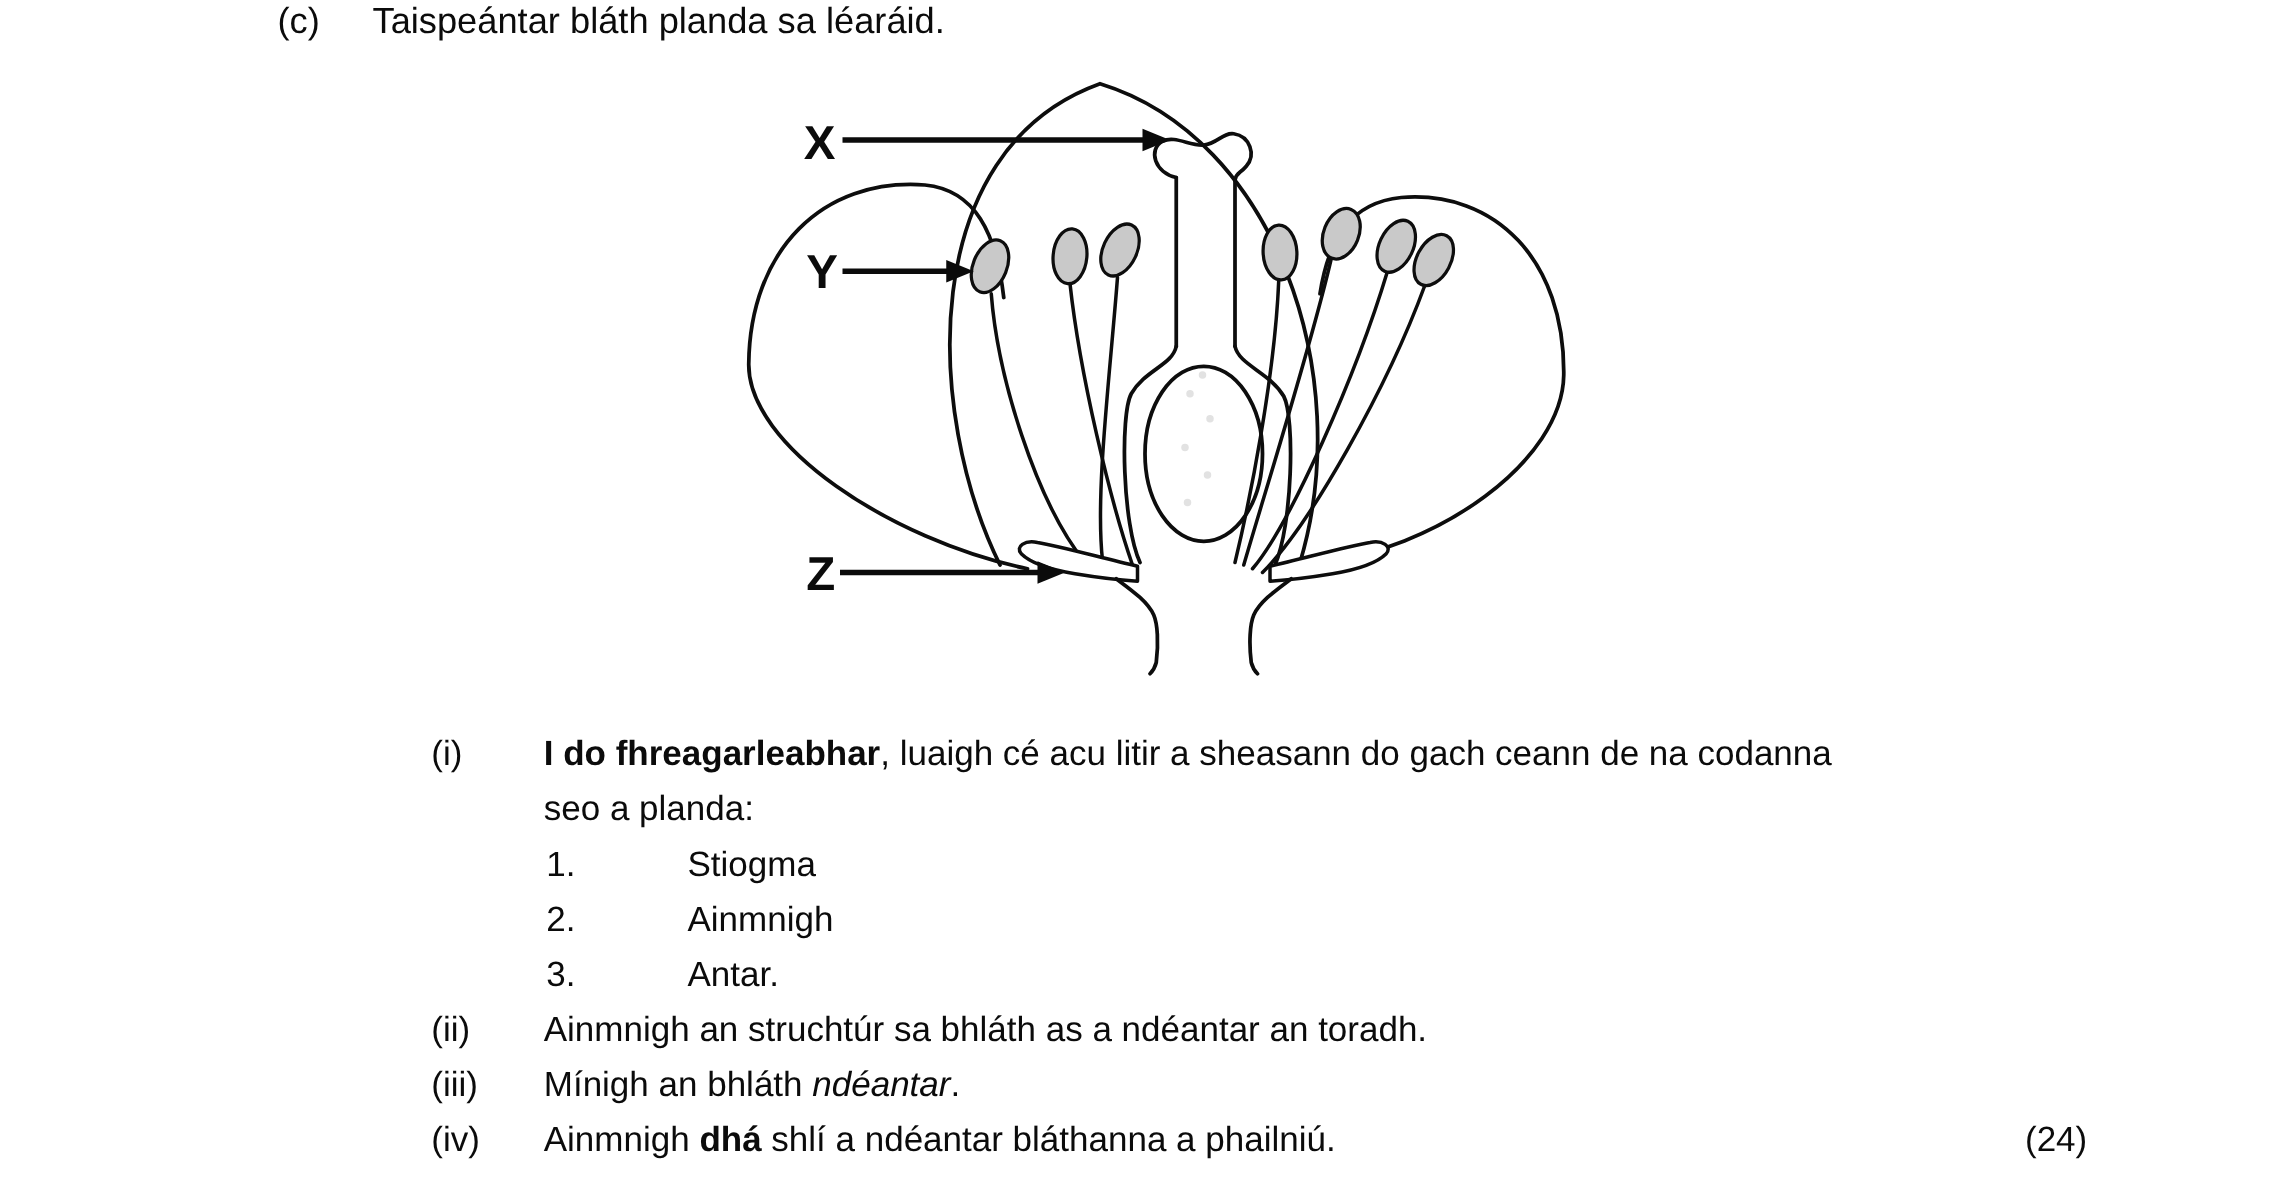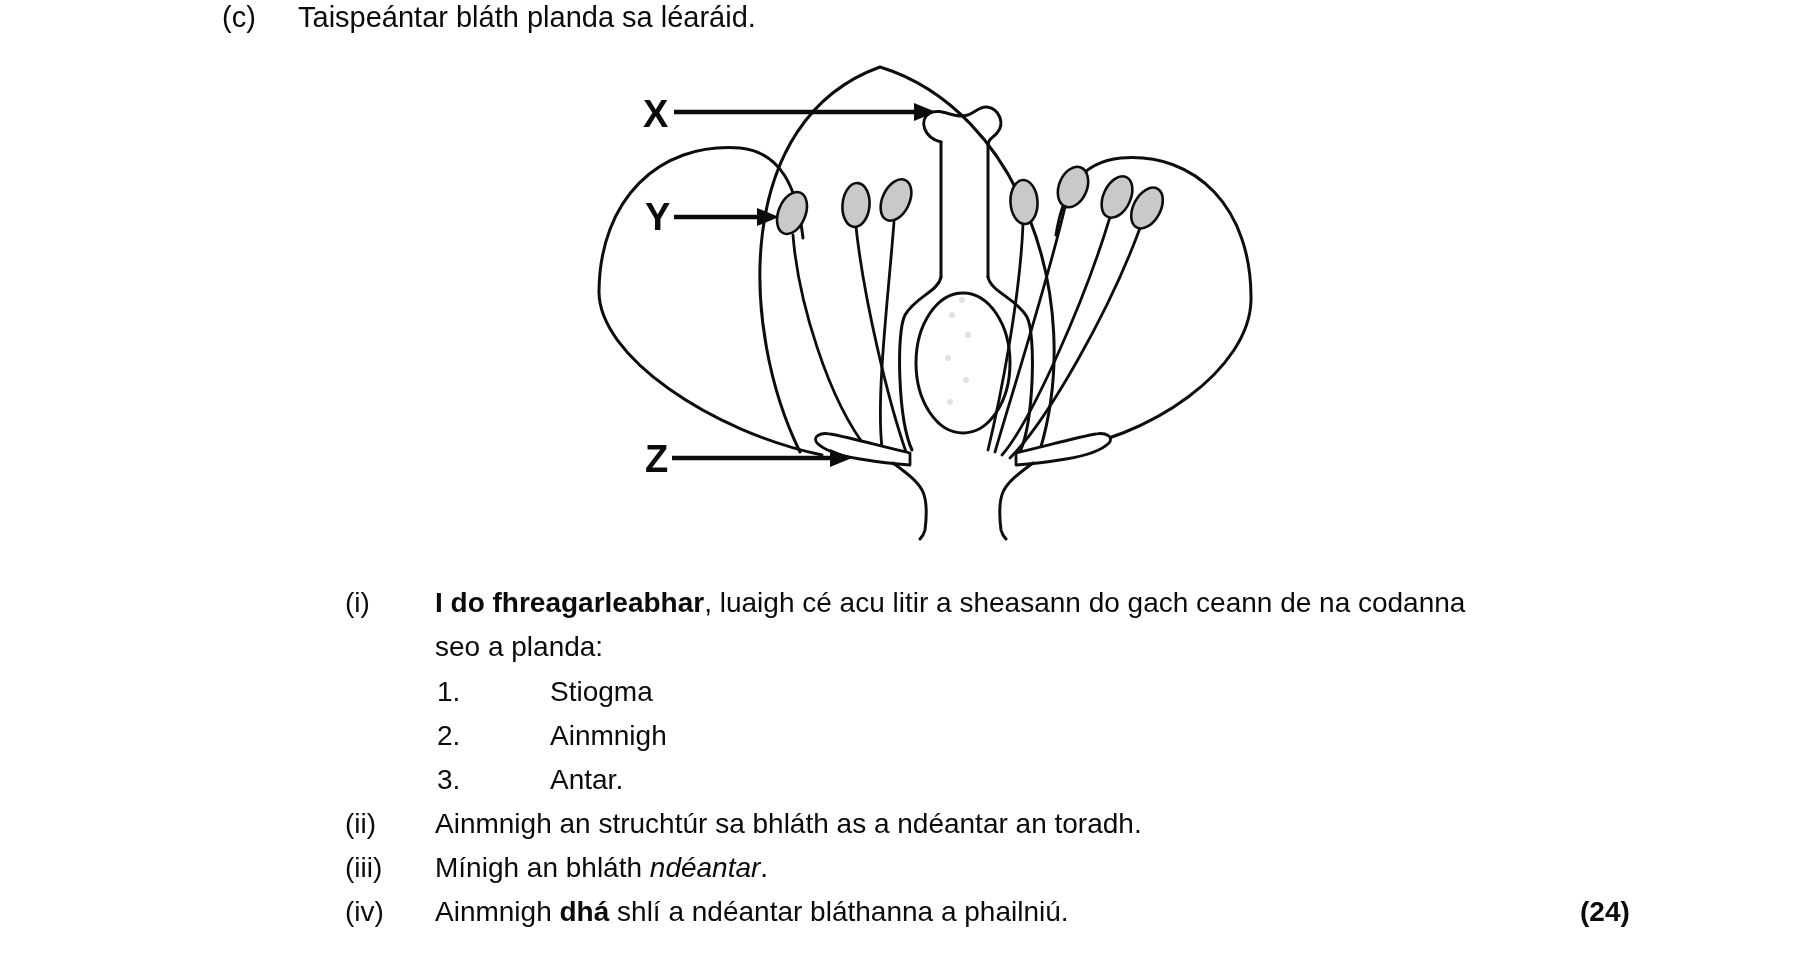--- a/index.html
+++ b/index.html
@@ -10,21 +10,21 @@
     font-family:"Liberation Sans", sans-serif;
     color:#0b0b0b;
     overflow:hidden;
   }
   .abs{position:absolute;}
   .hline{position:absolute;left:0;width:100%;font-size:28px;line-height:32px;white-space:nowrap;}
   .marker{position:absolute;left:345px;}
   .qtext{position:absolute;left:435px;}
   .itemnum{position:absolute;left:437px;}
   .itemlabel{position:absolute;left:550px;}
-  .marks{position:absolute;left:1580px;font-weight:700;}
+  .marks{position:absolute;left:1620px;font-weight:400;}
   .b{font-weight:700;}
   .i{font-style:italic;}
   svg text.dlabel{
     font-family:"Liberation Sans", sans-serif;
     font-weight:700;
     font-size:38px;
     fill:#0b0b0b;
   }
   .flower-line{fill:none;stroke:#0d0d0d;stroke-width:3;stroke-linecap:round;}
   .flower-thin{fill:none;stroke:#0d0d0d;stroke-width:2.8;stroke-linecap:round;}

